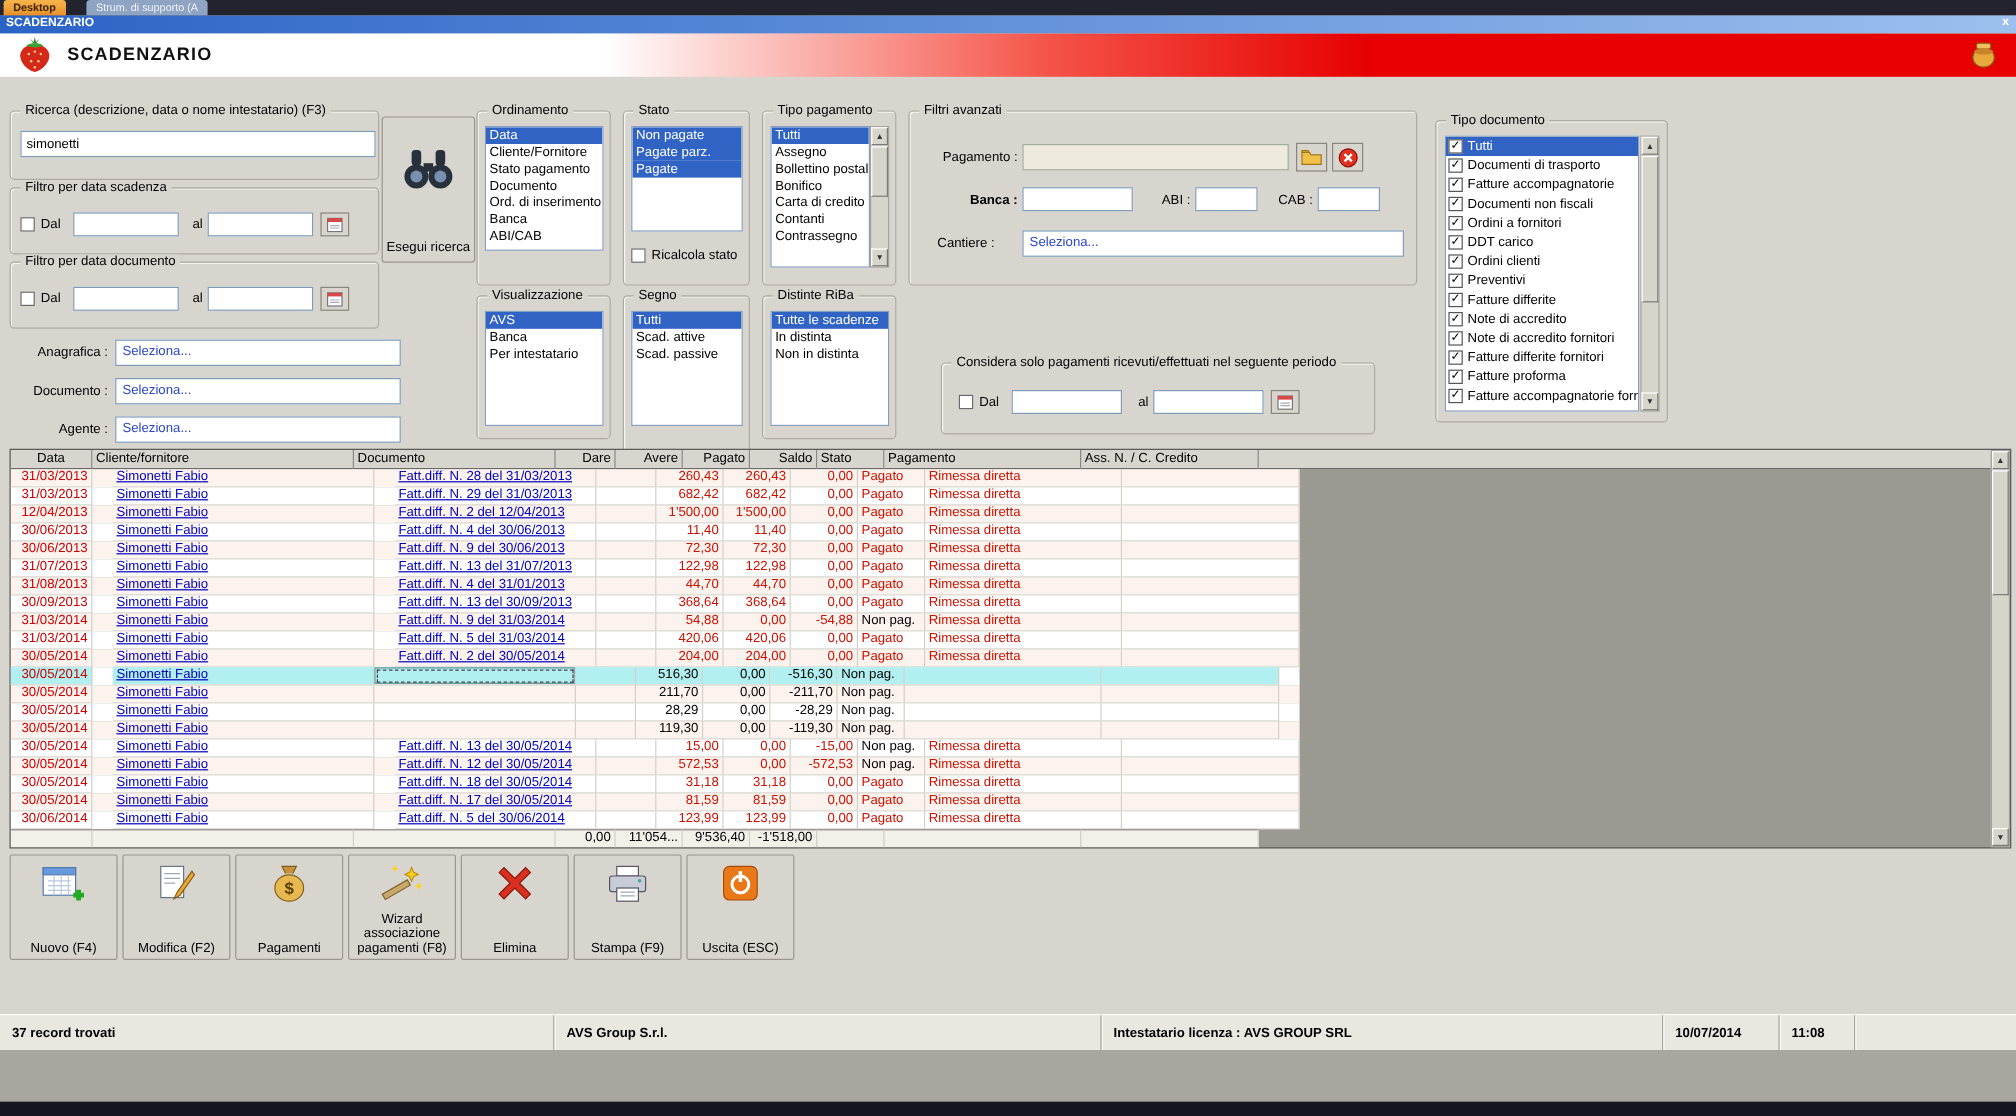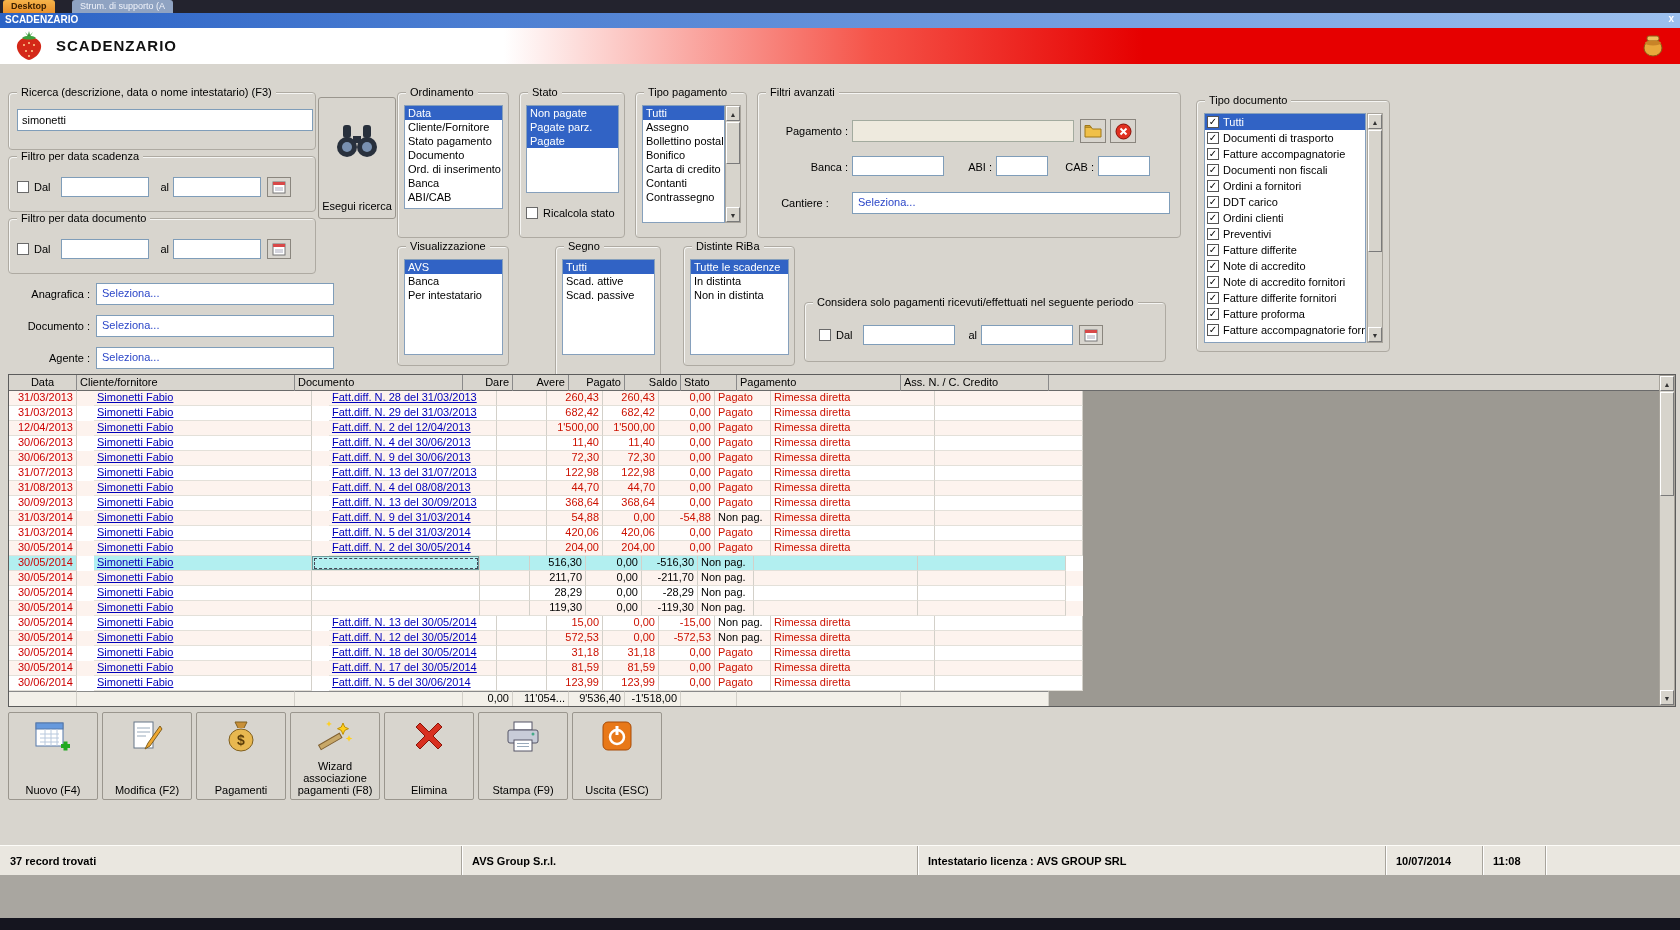--- a/index.html
+++ b/index.html
@@ -234,21 +234,21 @@
         <path d="M1 3 L7 3 L8.5 5 L17 5 L17 13 L1 13 Z" fill="#f0c048" stroke="#a07818"></path>
         <path d="M1 3 L1 1.5 L6 1.5 L7 3Z" fill="#f0c048" stroke="#a07818"></path>
       </svg>
   </span>
   <span class="sqbtn" style="left:352px;top:26px;width:26px;height:24px;">
     <svg width="17" height="17" viewBox="0 0 17 17">
         <circle cx="8.5" cy="8.5" r="7.5" fill="#e03020" stroke="#8a1008"></circle>
         <path d="M5.5 5.5 L11.5 11.5 M11.5 5.5 L5.5 11.5" stroke="#fff" stroke-width="2"></path>
       </svg>
   </span>
-  <span class="flabel" style="left:4px;top:68px;width:86px;">Banca :</span>
+  <span class="flabel" style="left:4px;top:68px;width:86px;font-weight:bold;">Banca :</span>
   <input class="inp" style="left: 94px; top: 63px; width: 92px; height: 20px;">
   <span class="flabel" style="left:200px;top:68px;width:34px;">ABI :</span>
   <input class="inp" style="left: 238px; top: 63px; width: 52px; height: 20px;">
   <span class="flabel" style="left:300px;top:68px;width:36px;">CAB :</span>
   <input class="inp" style="left: 340px; top: 63px; width: 52px; height: 20px;">
   <span class="flabel" style="left:4px;top:104px;width:86px;text-align:center;">Cantiere :</span>
   <div class="selfield" style="left:94px;top:99px;width:318px;">Seleziona...</div>
 </div>
 
 <div class="gb" style="left:1196px;top:100px;width:194px;height:252px;">
@@ -319,38 +319,38 @@
 </div>
 
 <div class="gb" style="left:397px;top:246px;width:112px;height:120px;">
   <span class="gbl">Visualizzazione</span>
   <div class="listbox" style="left:6px;top:12px;width:99px;height:96px;">
       <div class="lbi sel">AVS</div>
       <div class="lbi">Banca</div>
       <div class="lbi">Per intestatario</div>
     </div>
 </div>
-<div class="gb" style="left:519px;top:246px;width:106px;height:152px;margin-left:36px;">
+<div class="gb" style="left:519px;top:246px;width:106px;height:152px;">
   <span class="gbl">Segno</span>
   <div class="listbox" style="left:6px;top:12px;width:93px;height:96px;">
       <div class="lbi sel">Tutti</div>
       <div class="lbi">Scad. attive</div>
       <div class="lbi">Scad. passive</div>
     </div>
 </div>
-<div class="gb" style="left:635px;top:246px;width:112px;height:120px;margin-left:48px;">
+<div class="gb" style="left:635px;top:246px;width:112px;height:120px;">
   <span class="gbl">Distinte RiBa</span>
   <div class="listbox" style="left:6px;top:12px;width:99px;height:96px;">
       <div class="lbi sel">Tutte le scadenze</div>
       <div class="lbi">In distinta</div>
       <div class="lbi">Non in distinta</div>
     </div>
 </div>
 
-<div class="gb" style="left:804px;top:302px;width:362px;height:60px;">
+<div class="gb" style="left:784px;top:302px;width:362px;height:60px;">
   <span class="gbl">Considera solo pagamenti ricevuti/effettuati nel seguente periodo</span>
   <div class="cbrow" style="left:14px;top:26px;">
     <span class="chk"></span>
     <span>Dal</span>
   </div>
   <input class="inp" style="left: 58px; top: 22px; width: 92px; height: 20px;">
   <span class="flabel" style="left:158px;top:26px;width:14px;">al</span>
   <input class="inp" style="left: 176px; top: 22px; width: 92px; height: 20px;">
   <span class="calbtn" style="left:274px;top:22px;">
     <svg width="14" height="14" viewBox="0 0 14 14">
@@ -443,21 +443,21 @@
         <div class="td w4 num">122,98</div>
         <div class="td w5 num">122,98</div>
         <div class="td w6 num">0,00</div>
         <div class="td w7 c-stato paid">Pagato</div>
         <div class="td w8 c-pag">Rimessa diretta</div>
         <div class="td w9 c-ass"></div>
       </div>
       <div class="trow odd">
         <div class="td w0 c-date">31/08/2013</div>
         <div class="td w1 c-cli link">Simonetti Fabio</div>
-        <div class="td w2 c-doc link">Fatt.diff. N. 4 del 08/08/2013</div>
+        <div class="td w2 c-doc link">Fatt.diff. N. 4 del 31/01/2013</div>
         <div class="td w3 num"></div>
         <div class="td w4 num">44,70</div>
         <div class="td w5 num">44,70</div>
         <div class="td w6 num">0,00</div>
         <div class="td w7 c-stato paid">Pagato</div>
         <div class="td w8 c-pag">Rimessa diretta</div>
         <div class="td w9 c-ass"></div>
       </div>
       <div class="trow even">
         <div class="td w0 c-date">30/09/2013</div>

